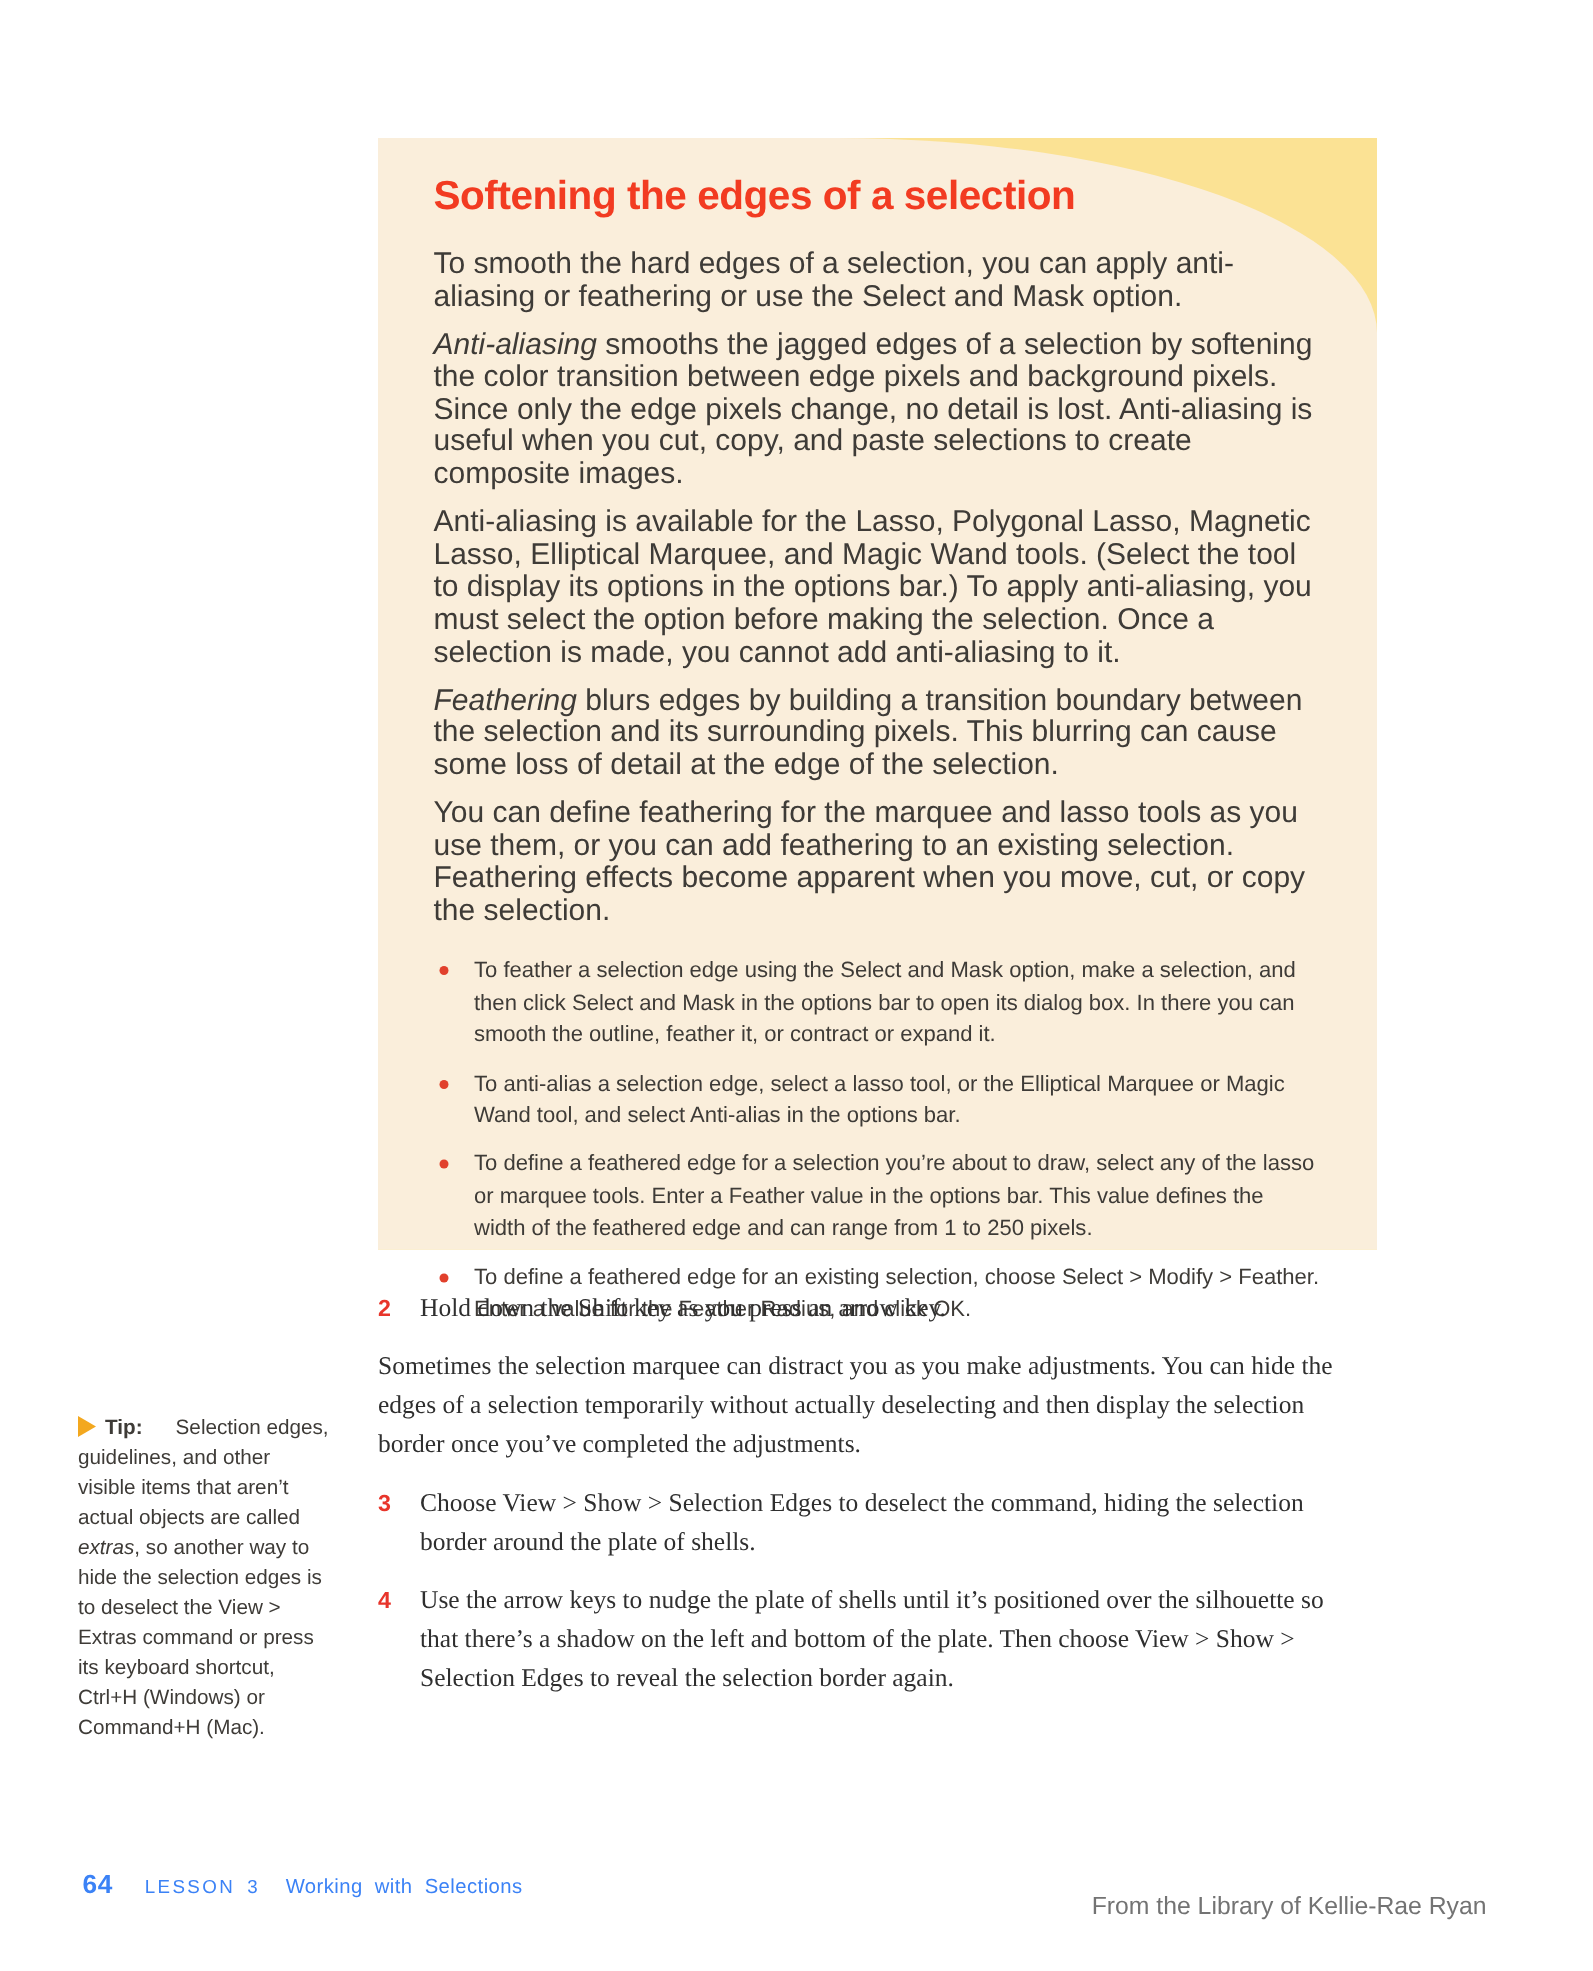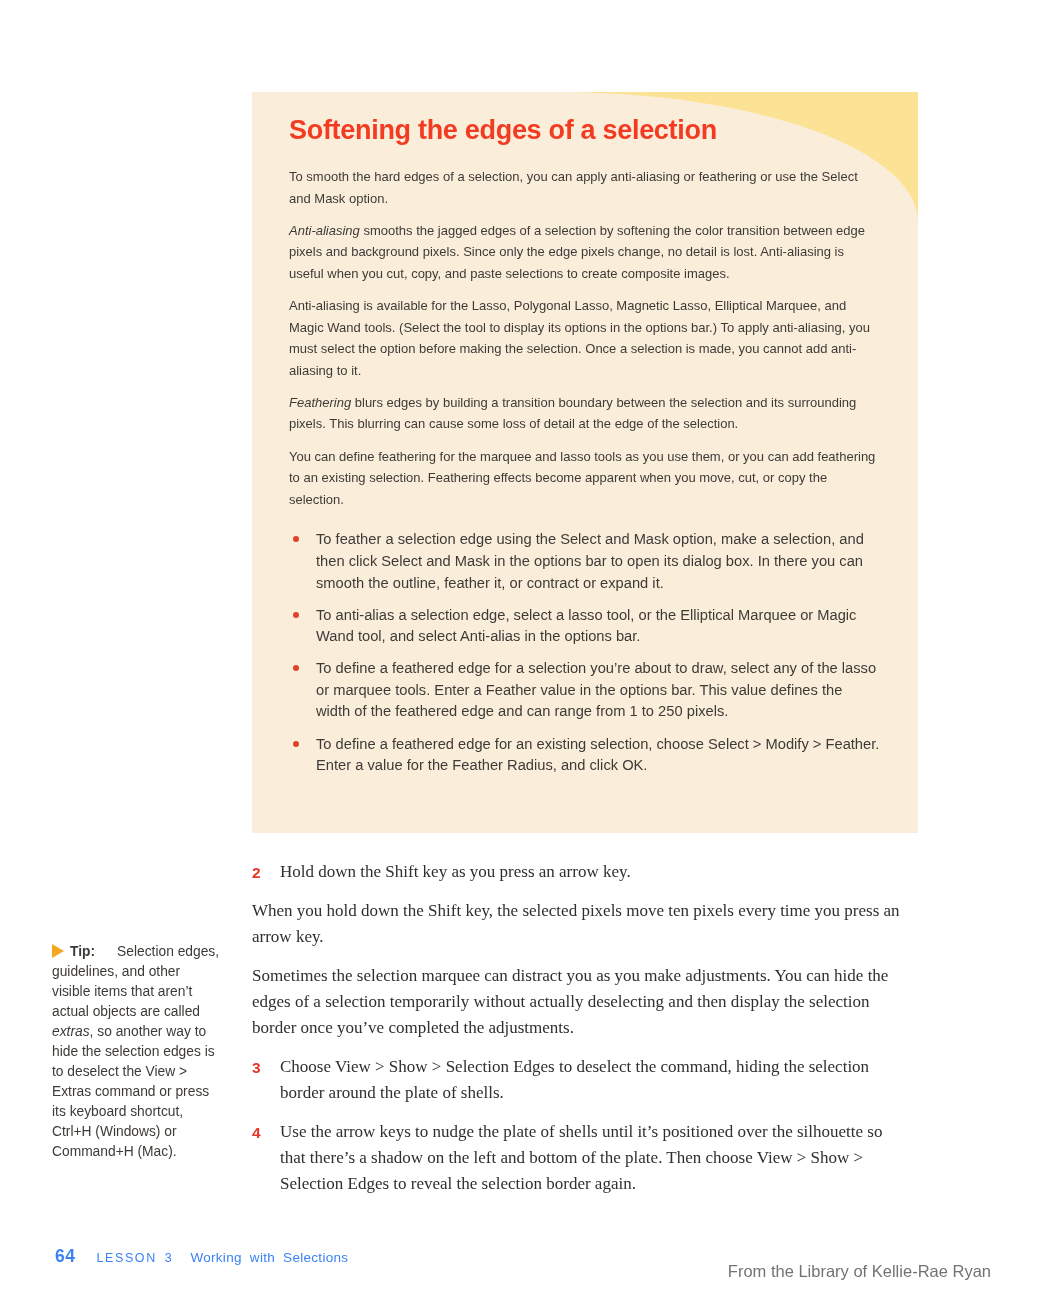--- a/index.html
+++ b/index.html
@@ -15,21 +15,21 @@
   *{box-sizing:border-box;margin:0;padding:0;}
   html,body{background:#ffffff;}
   body{width:1062px;height:1314px;font-family:"Liberation Sans","DejaVu Sans",sans-serif;}
   .page{position:relative;width:998px;height:1314px;background:#ffffff;overflow:hidden;}
 
   
   .callout{position:absolute;left:252px;top:92px;width:666px;height:741px;background:var(--callout-band);}
   .callout-surface{position:absolute;inset:0;background:var(--callout-surface);border-top-right-radius:360px 130px;}
   .callout-content{position:relative;padding:22px 38px 0 37px;}
   .callout-title{font-size:27px;line-height:33px;font-weight:bold;letter-spacing:-0.3px;color:var(--title-red);margin:0 0 19px 0;}
-  .box-para{font-size:13px;line-height:21.6px;color:var(--body-gray);margin:0 0 10.5px 0;}
+  .box-para{font-size:20px;line-height:21.6px;color:var(--body-gray);margin:0 0 10.5px 0;}
   .callout-bullets{list-style:none;margin:19px 0 0 0;padding:0;}
   .bullet-item{position:relative;padding-left:27px;margin-bottom:10.5px;font-size:14.7px;line-height:21.6px;color:var(--body-gray);}
   .bullet-dot{position:absolute;left:4px;top:7px;width:6px;height:6px;border-radius:50%;background:var(--bullet-red);}
 
   
   .main-col{position:absolute;left:252px;top:859px;width:660px;font-family:"Liberation Serif","DejaVu Serif",serif;font-size:17px;line-height:26px;color:var(--serif-black);}
   .step{display:flex;margin-bottom:13px;}
   .step-num{flex:0 0 28px;font-family:"Liberation Sans","DejaVu Sans",sans-serif;font-weight:bold;font-size:15.5px;line-height:24px;padding-top:2px;color:var(--step-red);}
   .step-text{flex:1;}
   .body-para{margin:0 0 13px 0;}
@@ -74,21 +74,20 @@
           <li class="bullet-item"><span class="bullet-dot"></span><span class="bullet-text">To define a feathered edge for an existing selection, choose Select &gt; Modify &gt; Feather. Enter a value for the Feather Radius, and click OK.</span></li>
         </ul>
     </div>
   </section>
 
   <section class="main-col" id="main-blocks">
       <div class="step">
         <span class="step-num">2</span>
         <span class="step-text">Hold down the Shift key as you press an arrow key.</span>
       </div>
-      <p class="body-para">When you hold down the Shift key, the selected pixels move ten pixels every time you press an arrow key.</p>
       <p class="body-para">Sometimes the selection marquee can distract you as you make adjustments. You can hide the edges of a selection temporarily without actually deselecting and then display the selection border once you’ve completed the adjustments.</p>
       <div class="step">
         <span class="step-num">3</span>
         <span class="step-text">Choose View &gt; Show &gt; Selection Edges to deselect the command, hiding the selection border around the plate of shells.</span>
       </div>
       <div class="step">
         <span class="step-num">4</span>
         <span class="step-text">Use the arrow keys to nudge the plate of shells until it’s positioned over the silhouette so that there’s a shadow on the left and bottom of the plate. Then choose View &gt; Show &gt; Selection Edges to reveal the selection border again.</span>
       </div>
     </section>

